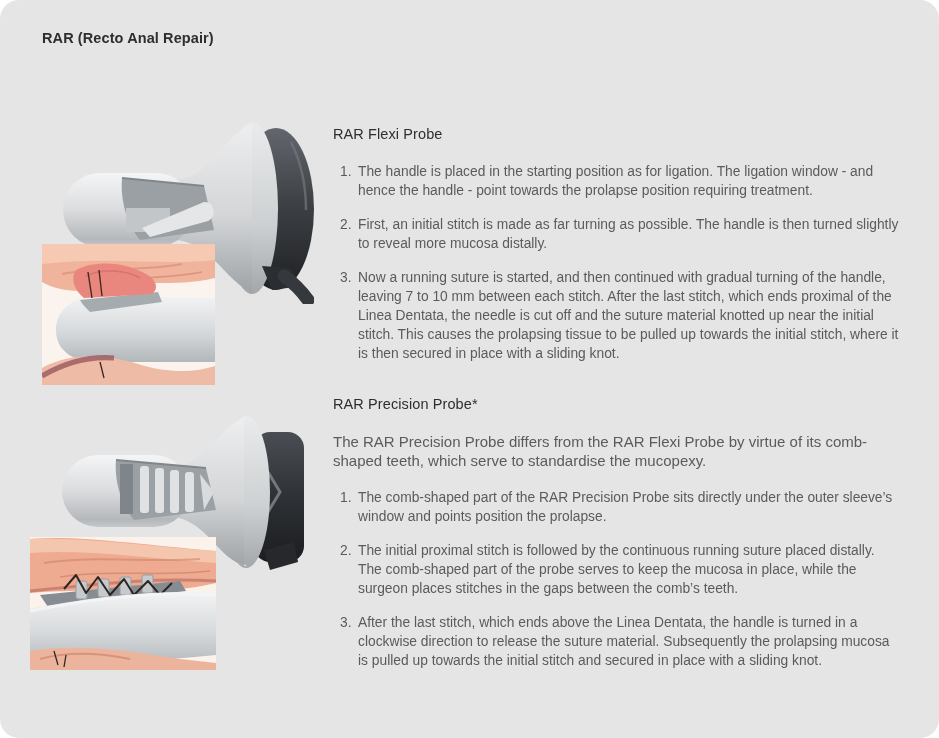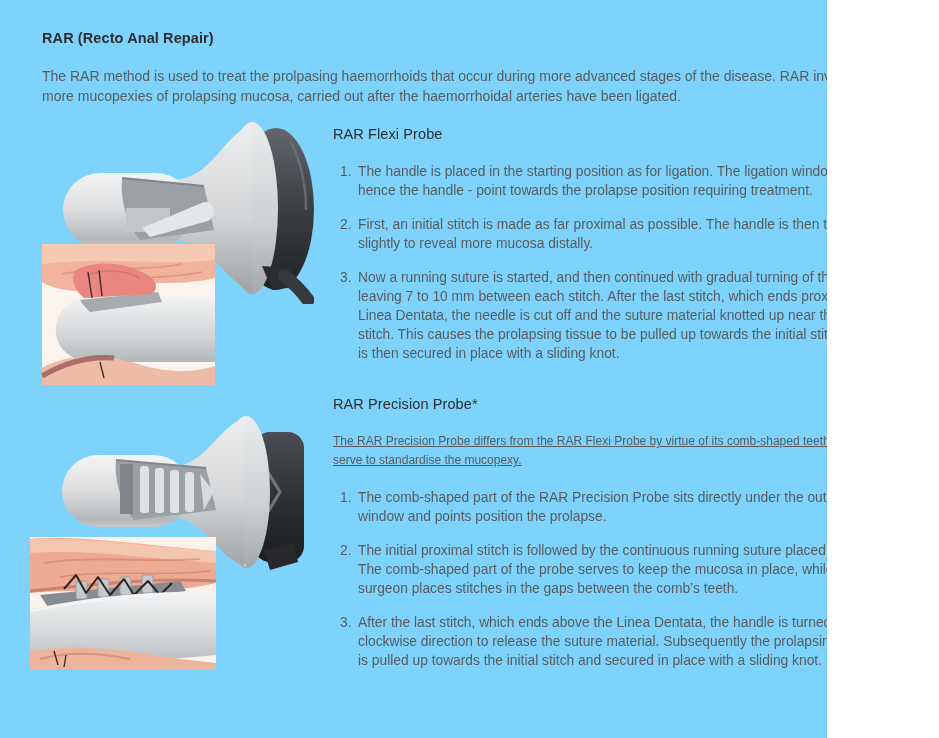--- a/index.html
+++ b/index.html
@@ -1,46 +1,45 @@
 <!DOCTYPE html>
 <html><head>
 <meta charset="utf-8">
 <style>
   html,body{margin:0;padding:0;background:#ffffff;}
   body{width:939px;height:738px;font-family:"Liberation Sans",sans-serif;}
-  .page{position:relative;width:827px;height:738px;background:#7dd3fc;overflow:hidden;}
+  .page{position:relative;width:939px;height:738px;background:#e5e5e5;overflow:hidden;border-radius:19px;}
 
   .title{position:absolute;left:42px;top:30px;margin:0;
          font-size:14.5px;font-weight:bold;color:#2e2e30;letter-spacing:.1px;}
   .intro{position:absolute;left:42px;top:66px;width:872px;margin:0;
          font-size:14px;line-height:20px;color:#5a5b5d;}
 
   .img{position:absolute;}
   .probe1{left:58px;top:116px;width:256px;height:188px;}
   .anat1{left:42px;top:244px;width:173px;height:141px;}
   .probe2{left:58px;top:412px;width:248px;height:162px;}
   .anat2{left:30px;top:537px;width:186px;height:133px;}
 
   .sec{position:absolute;left:333px;width:578px;}
   .sec1{top:126px;}
   .sec2{top:396px;}
   .sec h2{margin:0 0 20px 0;font-size:14.5px;font-weight:normal;color:#2e2e30;letter-spacing:.1px;}
-  .sec-intro{margin:0 0 18px 0;width:560px;font-size:12px;line-height:19px;color:#5a5b5d;text-decoration:underline;}
+  .sec-intro{margin:0 0 18px 0;width:560px;font-size:15px;line-height:19px;color:#5a5b5d;}
   .steps{list-style:none;margin:0;padding:0 0 0 7px;}
   .steps li{display:grid;grid-template-columns:18px 1fr;column-gap:0;
             margin:0 0 15px 0;font-size:13.8px;line-height:19px;color:#5a5b5d;max-width:560px;}
   .num{white-space:nowrap;}
 </style>
 </head>
 <body>
 
 <div class="page">
 
   <h1 class="title">RAR (Recto Anal Repair)</h1>
-  <p class="intro">The RAR method is used to treat the prolpasing haemorrhoids that occur during more advanced stages of the disease. RAR involves one or more mucopexies of prolapsing mucosa, carried out after the haemorrhoidal arteries have been ligated.</p>
 
   <svg class="img probe1" viewBox="0 0 256 188" aria-hidden="true">
     <defs>
       <linearGradient id="fpBody" x1="0" y1="0" x2="0" y2="1">
         <stop offset="0" stop-color="#f4f5f6"></stop>
           <stop offset="0.5" stop-color="#dadcde"></stop>
         <stop offset="0.9" stop-color="#b5b8bb"></stop>
           <stop offset="1" stop-color="#c6c9cb"></stop>
       </linearGradient>
       <linearGradient id="fpFunnel" x1="0" y1="0" x2="0" y2="1">
@@ -170,21 +169,21 @@
 
   <section class="sec sec1">
     <h2>RAR Flexi Probe</h2>
     <ol class="steps">
       <li>
         <span class="num">1.</span>
         <span class="txt">The handle is placed in the starting position as for ligation. The ligation window - and hence the handle - point towards the prolapse position requiring treatment.</span>
       </li>
       <li>
         <span class="num">2.</span>
-        <span class="txt">First, an initial stitch is made as far proximal as possible. The handle is then turned slightly to reveal more mucosa distally.</span>
+        <span class="txt">First, an initial stitch is made as far turning as possible. The handle is then turned slightly to reveal more mucosa distally.</span>
       </li>
       <li>
         <span class="num">3.</span>
         <span class="txt">Now a running suture is started, and then continued with gradual turning of the handle, leaving 7 to 10 mm between each stitch. After the last stitch, which ends proximal of the Linea Dentata, the needle is cut off and the suture material knotted up near the initial stitch. This causes the prolapsing tissue to be pulled up towards the initial stitch, where it is then secured in place with a sliding knot.</span>
       </li>
     </ol>
   </section>
 
   <section class="sec sec2">
     <h2>RAR Precision Probe*</h2>

